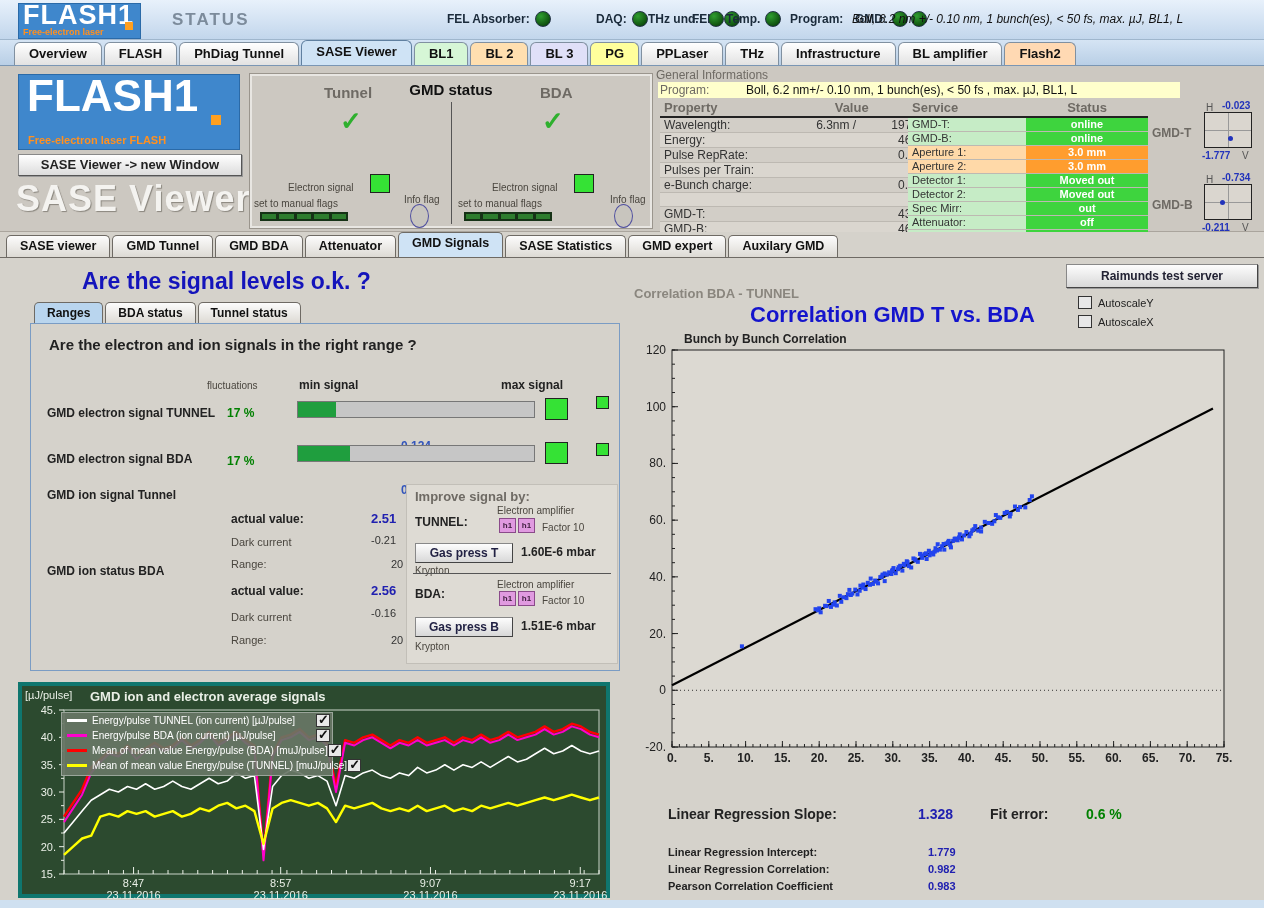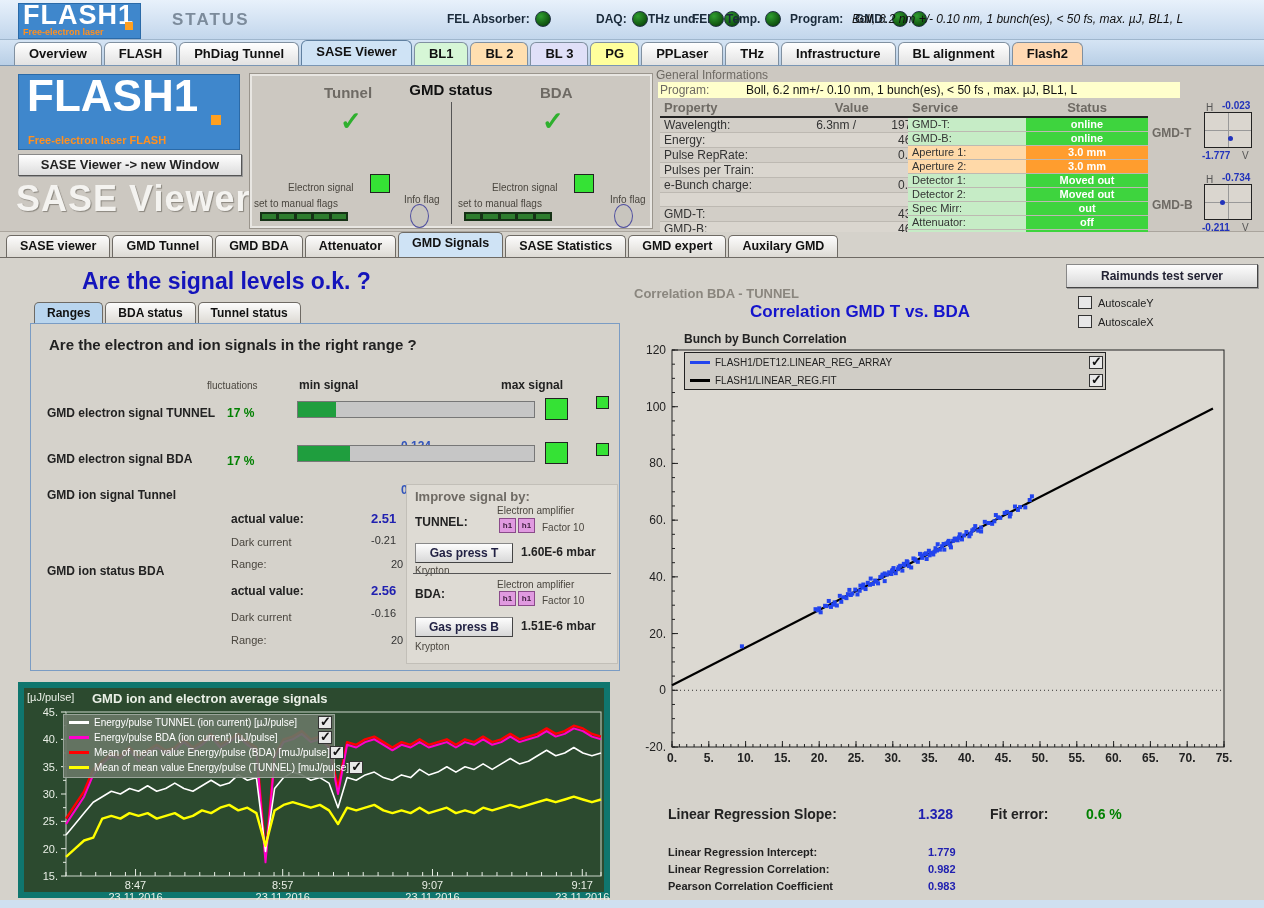--- a/index.html
+++ b/index.html
@@ -113,36 +113,36 @@
   .amp { position:absolute; font-size:10px; color:#4a463f; }
   .hbtn { position:absolute; width:17px; height:15px; background:#e09ae0; border:1px solid #8a4a8a; font-size:8px; font-weight:bold;
     color:#402040; text-align:center; line-height:14px; cursor:pointer; }
   .gasbtn { position:absolute; width:98px; height:20px; background:linear-gradient(#fdfdfd,#d8d8d8); border:1px solid #888;
     border-right-color:#444; border-bottom-color:#444; font-size:12px; font-weight:bold; color:#224; text-align:center; line-height:18px; cursor:pointer; }
   .pres { position:absolute; font-size:12px; font-weight:bold; color:#222; }
   .kry { position:absolute; font-size:10px; color:#4a463f; }
   #impdiv { position:absolute; left:6px; right:6px; top:88px; height:1px; background:#555; }
 
   
-  #lchart { left:18px; top:424px; width:592px; height:216px; background:#2c4a2f; border:6px solid #0f766e; }
+  #lchart { left:18px; top:424px; width:592px; height:216px; background:#2c4a2f; border:4px solid #0f766e; }
   #lchart .ttl { position:absolute; left:68px; top:3px; font-size:13px; font-weight:bold; color:#e9efe6; }
   #lchart .yl { position:absolute; left:3px; top:3px; font-size:11px; color:#e9efe6; }
   #llegend { position:absolute; left:39px; top:26px; width:272px; height:64px; background:rgba(104,118,102,0.92); border:1px solid #9aa59a; }
   .lrow { position:relative; height:15px; display:flex; align-items:center; padding-left:5px; }
   .ldash { width:20px; height:3px; margin-right:5px; flex:none; }
   .ltxt { font-size:10px; color:#fff; white-space:nowrap; flex:1; }
   .cbx { width:14px; height:13px; background:#e8e8e8; border:1px solid #333; margin-right:2px; flex:none; position:relative; cursor:pointer; }
   .cbx.checked::after { content:"✓"; position:absolute; left:1px; top:-3px; font-size:13px; font-weight:bold; color:#111; }
 
   
   #srvbtn { left:1066px; top:6px; width:192px; height:24px; background:linear-gradient(#fdfdfd,#d8d8d8);
     border:1px solid #888; border-right-color:#444; border-bottom-color:#444; font-size:12px; font-weight:bold; color:#223;
     text-align:center; line-height:22px; cursor:pointer; box-shadow:1px 1px 0 #999; }
   #corrlbl { left:634px; top:28px; font-size:13px; font-weight:bold; color:#8a867e; }
-  #corrttl { left:750px; top:44px; font-size:17px; font-weight:bold; color:#1414cc; }
+  #corrttl { left:750px; top:44px; font-size:22px; font-weight:bold; color:#1414cc; }
   .autorow { position:absolute; display:flex; align-items:center; gap:4px; }
   .autorow .albl { font-size:11px; font-weight:normal; color:#222; }
   #rchart { left:628px; top:72px; width:614px; height:460px; background:#d5d2cb; }
   #rchart .ttl { position:absolute; left:56px; top:2px; font-size:12px; font-weight:bold; color:#222; }
   #rlegend { position:absolute; left:56px; top:22px; width:422px; height:38px; background:#d0cdc6; border:1px solid #222; }
   #rlegend .ltxt { color:#222; }
   #stats { left:628px; top:532px; width:614px; height:104px; }
   #stats .big { font-size:14px; font-weight:bold; color:#222; position:absolute; }
   #stats .bigv { font-size:14px; font-weight:bold; color:#2020b0; position:absolute; }
   #stats .bigg { font-size:14px; font-weight:bold; color:#008000; position:absolute; }
@@ -206,21 +206,21 @@
     <div class="mtab">FLASH</div>
     <div class="mtab">PhDiag Tunnel</div>
     <div class="mtab active">SASE Viewer</div>
     <div class="mtab" style="background:#d6f6d6">BL1</div>
     <div class="mtab" style="background:#ffdfb0">BL 2</div>
     <div class="mtab" style="background:#e0e0f8">BL 3</div>
     <div class="mtab" style="background:#ffff9c">PG</div>
     <div class="mtab">PPLaser</div>
     <div class="mtab">THz</div>
     <div class="mtab">Infrastructure</div>
-    <div class="mtab">BL alignment</div>
+    <div class="mtab">BL amplifier</div>
     <div class="mtab" style="background:#ffd9b3">Flash2</div>
   </div>
 
   <div id="hdr" class="abs">
     <div id="biglogo" class="abs">
       <div class="t">FLASH1</div>
       <div class="dot"></div>
       <div class="s">Free-electron laser FLASH</div>
     </div>
     <div id="newwin" class="abs">SASE Viewer -&gt; new Window</div>
@@ -865,32 +865,20 @@
           <rect x="277.52" y="230.11142857142855" width="4" height="4" fill="#2244ee"></rect>
           <rect x="304.752" y="219.6192857142857" width="4" height="4" fill="#2244ee"></rect>
           <rect x="268.688" y="235.21571428571428" width="4" height="4" fill="#2244ee"></rect>
           <rect x="239.98399999999998" y="252.79714285714286" width="4" height="4" fill="#2244ee"></rect>
           <rect x="217.904" y="262.155" width="4" height="4" fill="#2244ee"></rect>
           <rect x="196.56" y="274.065" width="4" height="4" fill="#2244ee"></rect>
           <rect x="187.728" y="278.31857142857143" width="4" height="4" fill="#2244ee"></rect>
           <rect x="254.70399999999995" y="241.4542857142857" width="4" height="4" fill="#2244ee"></rect>
           <rect x="320.208" y="213.09714285714284" width="4" height="4" fill="#2244ee"></rect>
         </svg>
-      <div id="rlegend">
-        <div class="lrow" style="height:18px">
-          <span class="ldash" style="background:#2244ee"></span>
-          <span class="ltxt">FLASH1/DET12.LINEAR_REG_ARRAY</span>
-          <span class="cbx checked"></span>
-        </div>
-        <div class="lrow" style="height:18px">
-          <span class="ldash" style="background:#000000"></span>
-          <span class="ltxt">FLASH1/LINEAR_REG.FIT</span>
-          <span class="cbx checked"></span>
-        </div>
-      </div>
     </div>
 
     <div id="stats" class="abs">
       <div class="big" style="left:40px;top:16px">Linear Regression Slope:</div>
       <div class="bigv" style="left:290px;top:16px">1.328</div>
       <div class="big" style="left:362px;top:16px">Fit error:</div>
       <div class="bigg" style="left:458px;top:16px">0.6 %</div>
       <div class="sm" style="left:40px;top:56px">Linear Regression Intercept:</div>
       <div class="smv" style="left:300px;top:56px">1.779</div>
       <div class="sm" style="left:40px;top:73px">Linear Regression Correlation:</div>

